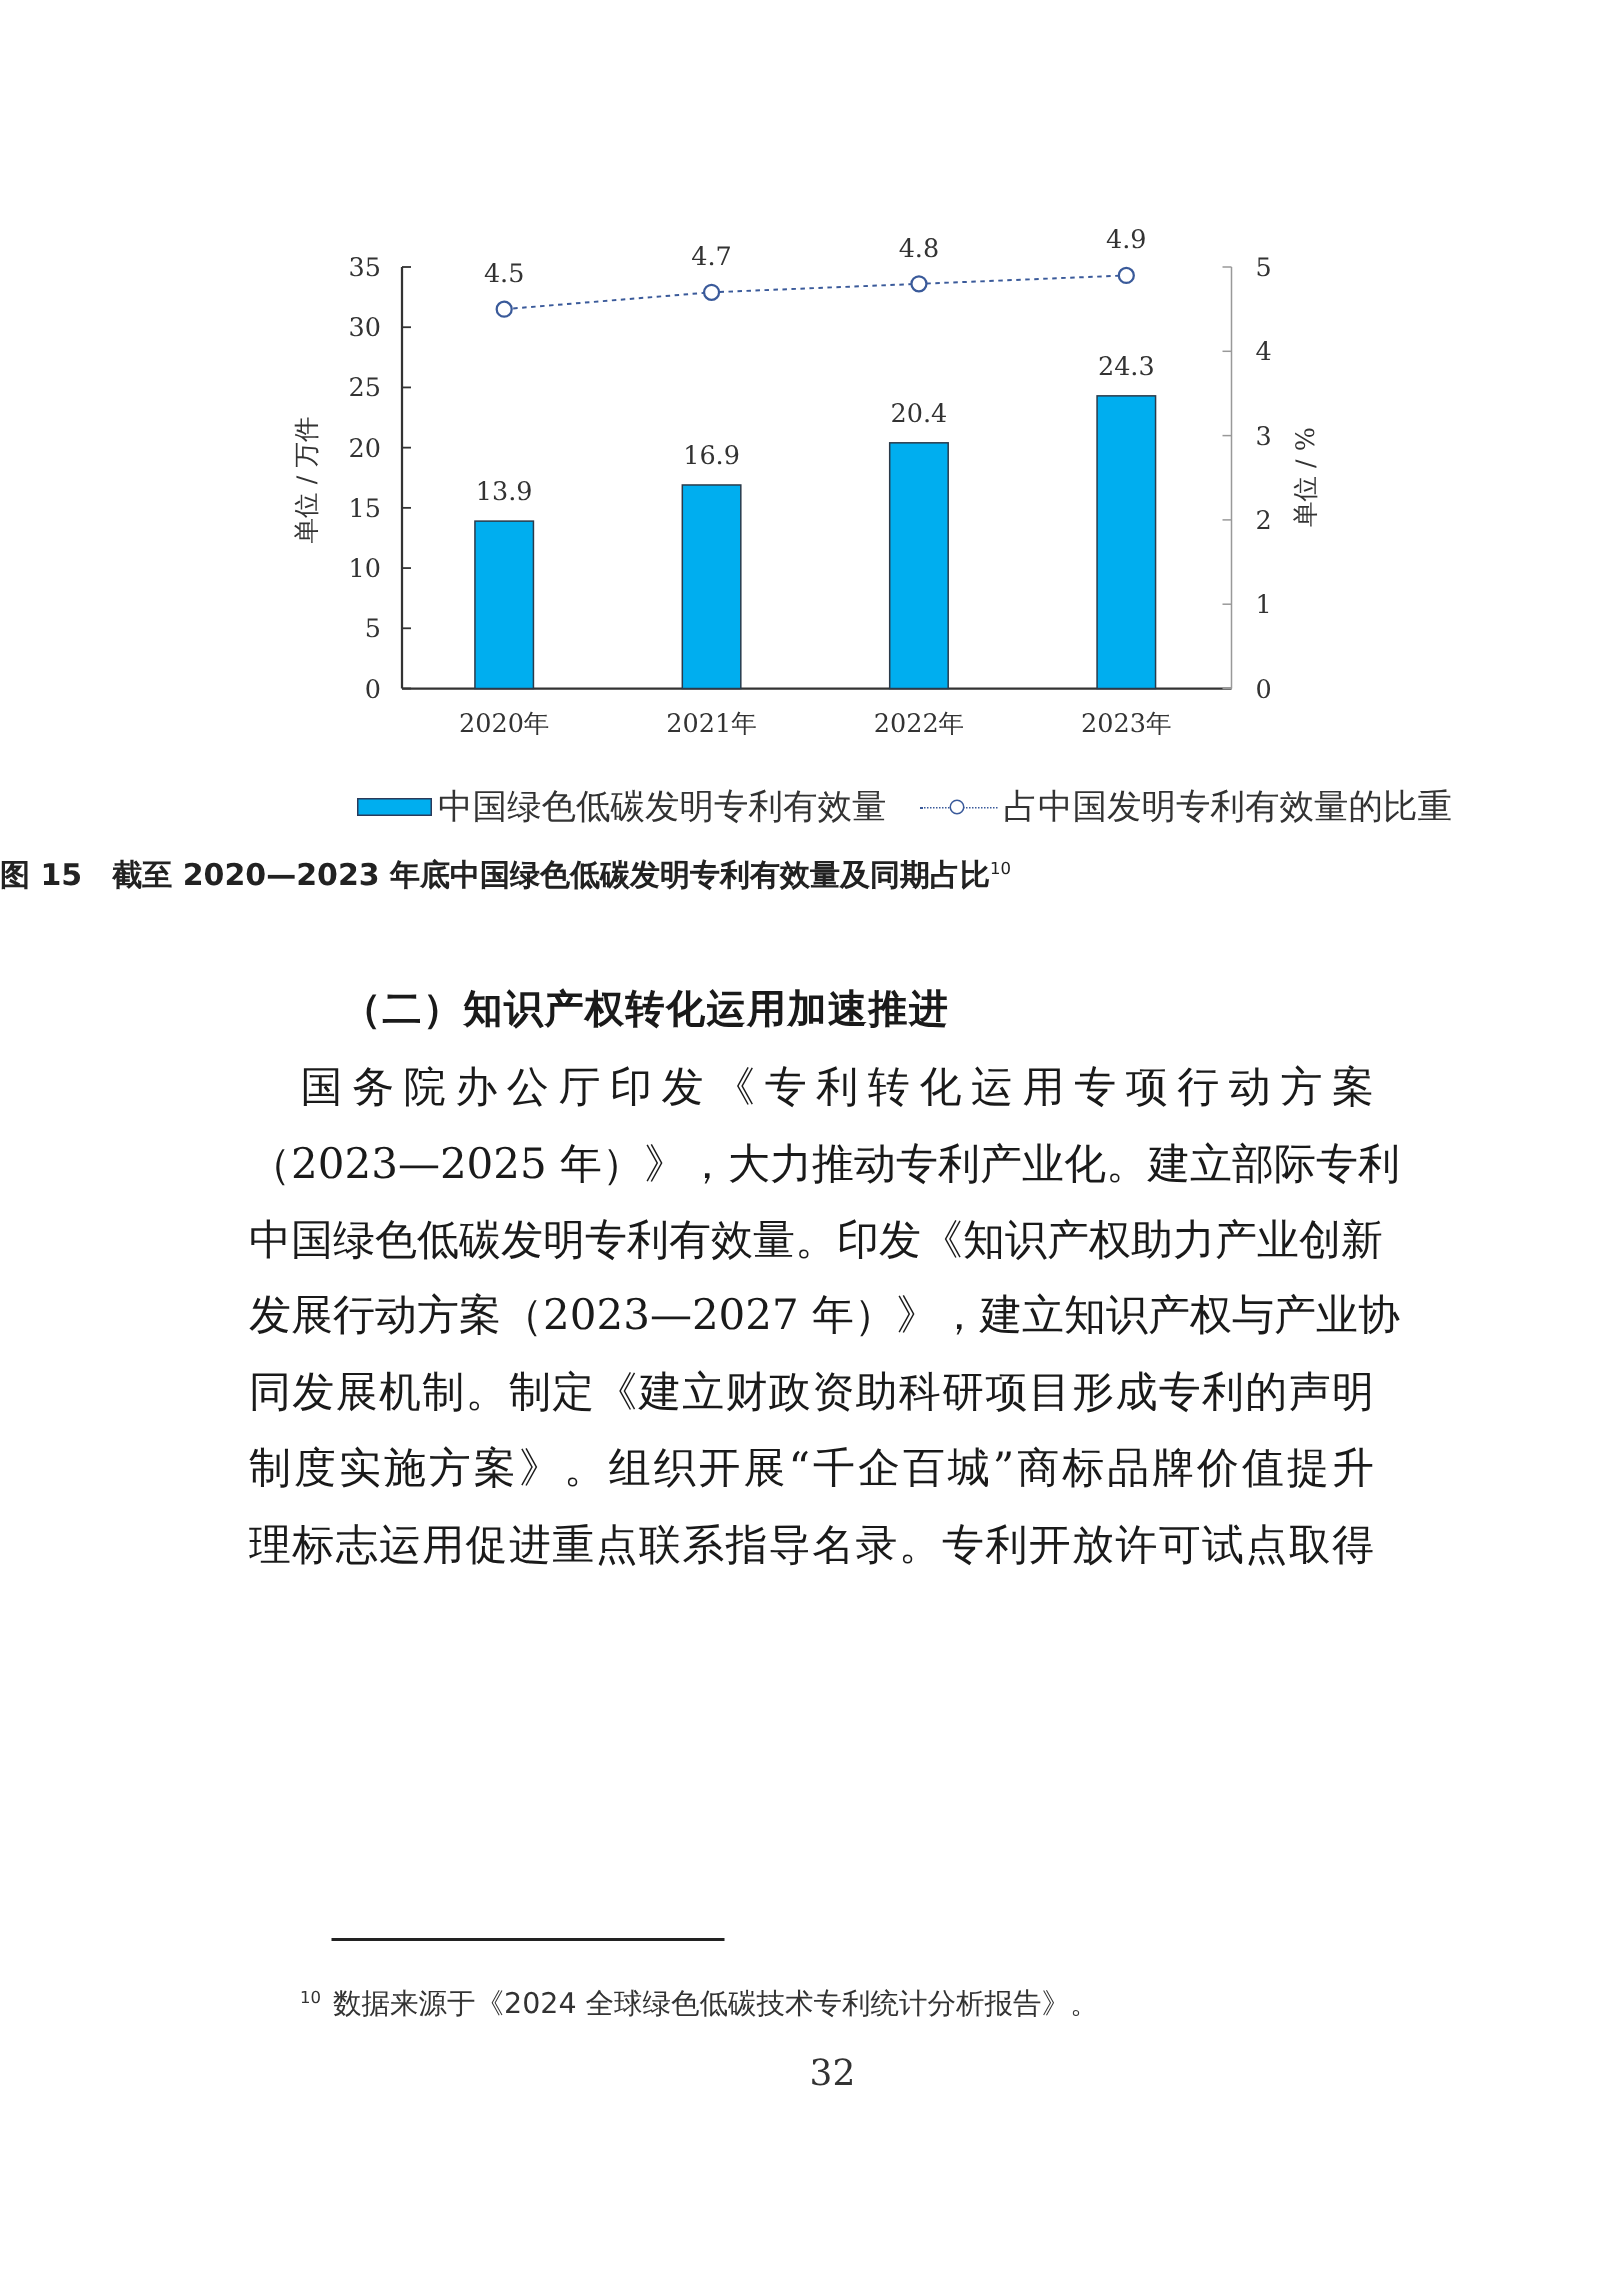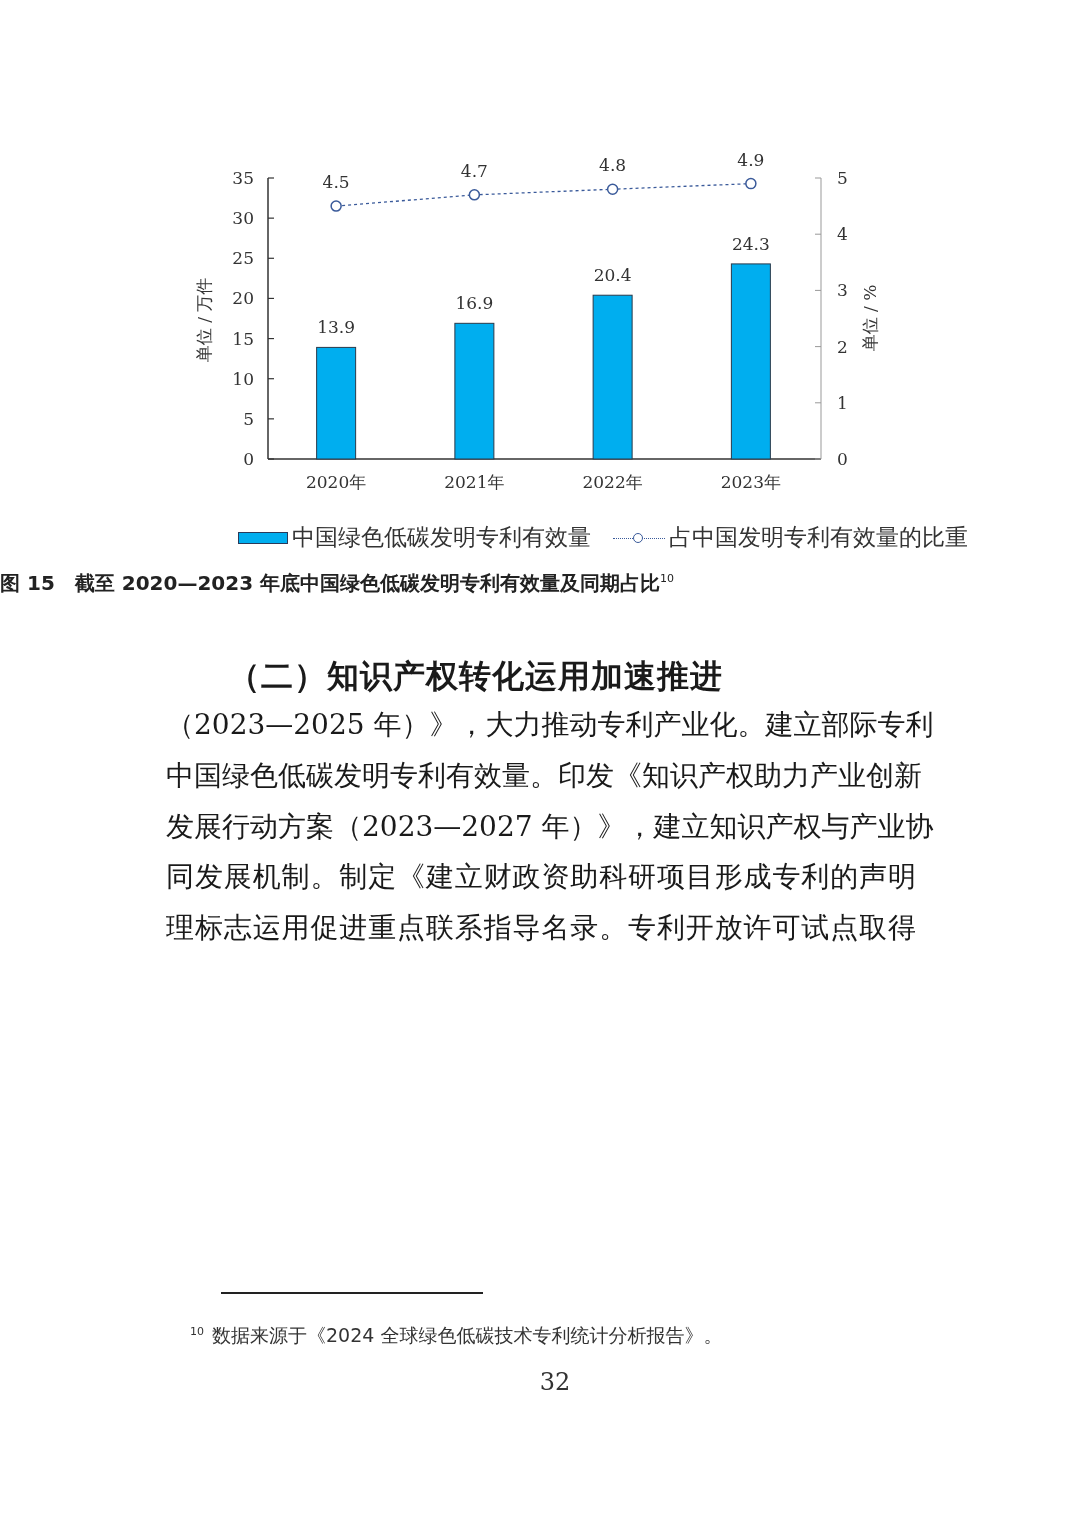--- a/index.html
+++ b/index.html
@@ -8,25 +8,25 @@
   #chart-svg { position:absolute; left:0; top:0; }
   .legend { position:absolute; left:238px; top:522px; font-size:23px; color:#333;
             font-family:"DejaVu Sans","Liberation Sans",sans-serif; display:flex; align-items:center; white-space:nowrap; }
   .legend .swatch { width:48px; height:10px; background:#00aeef; border:1px solid #2a3a5a; margin-right:4px; display:inline-block; }
   .legend .line-sw { display:inline-block; width:52px; height:12px; position:relative; margin:0 4px 0 22px; }
   .legend .line-sw::before { content:""; position:absolute; left:0; right:0; top:6px; border-top:1.5px dotted #3a5a9a; }
   .legend .line-sw::after { content:""; position:absolute; left:20px; top:1px; width:8px; height:8px; border:1.5px solid #3a5a9a; border-radius:50%; background:#fff; }
   .caption { position:absolute; left:0; width:1080px; top:570px; font-size:20px; font-weight:bold;
              font-family:"DejaVu Sans","Liberation Sans",sans-serif; color:#222; }
   .caption sup { font-size:11px; font-weight:normal; }
-  .section-heading { position:absolute; left:228px; top:655px; font-size:32px; font-weight:bold; letter-spacing:1px; }
+  .section-heading { position:absolute; left:228px; top:655px; font-size:26px; font-weight:bold; letter-spacing:1px; }
   .body-text { position:absolute; left:166px; top:700px; width:750px; font-size:28px; line-height:50.8px; text-align:justify; }
   .body-line { display:block; height:50.8px; white-space:nowrap; text-align-last:justify; text-align:justify; }
   .footnote-rule { position:absolute; left:221px; top:1292px; width:262px; height:2px; background:#222; }
-  .footnote { position:absolute; left:190px; top:1323px; font-size:19px; color:#333;
+  .footnote { position:absolute; left:200px; top:1323px; font-size:19px; color:#333;
               font-family:"DejaVu Sans","Liberation Sans",sans-serif; }
   .footnote sup { font-size:11px; margin-right:8px; }
   .page-number { position:absolute; left:0; width:1110px; top:1368px; text-align:center; font-size:24px; color:#333; }
 </style>
 </head>
 <body>
 
 <svg id="chart-svg" width="1080" height="520" xmlns="http://www.w3.org/2000/svg" font-family="DejaVu Serif, Liberation Serif, serif">
     <line x1="268" y1="178" x2="268" y2="459" stroke="#333" stroke-width="1.5"></line>
     <line x1="268" y1="459" x2="821" y2="459" stroke="#333" stroke-width="1.5"></line>
@@ -91,24 +91,26 @@
   <span>占中国发明专利有效量的比重</span>
 </div>
 
 <div class="caption">
   <span>图 15　截至 2020—2023 年底中国绿色低碳发明专利有效量及同期占比</span><sup>10</sup>
 </div>
 
 <div class="section-heading">（二）知识产权转化运用加速推进</div>
 
 <div class="body-text">
+  <span class="body-line">　国务院办公厅印发《专利转化运用专项行动方案</span>
   <span class="body-line">（2023—2025 年）》，大力推动专利产业化。建立部际专利</span>
   <span class="body-line">中国绿色低碳发明专利有效量。印发《知识产权助力产业创新</span>
   <span class="body-line">发展行动方案（2023—2027 年）》，建立知识产权与产业协</span>
   <span class="body-line">同发展机制。制定《建立财政资助科研项目形成专利的声明</span>
+  <span class="body-line">制度实施方案》。组织开展“千企百城”商标品牌价值提升</span>
   <span class="body-line">理标志运用促进重点联系指导名录。专利开放许可试点取得</span>
 </div>
 
 <div class="footnote-rule"></div>
 <div class="footnote">
   <sup>10</sup><span>数据来源于《2024 全球绿色低碳技术专利统计分析报告》。</span>
 </div>
 
 <div class="page-number">32</div>
 

